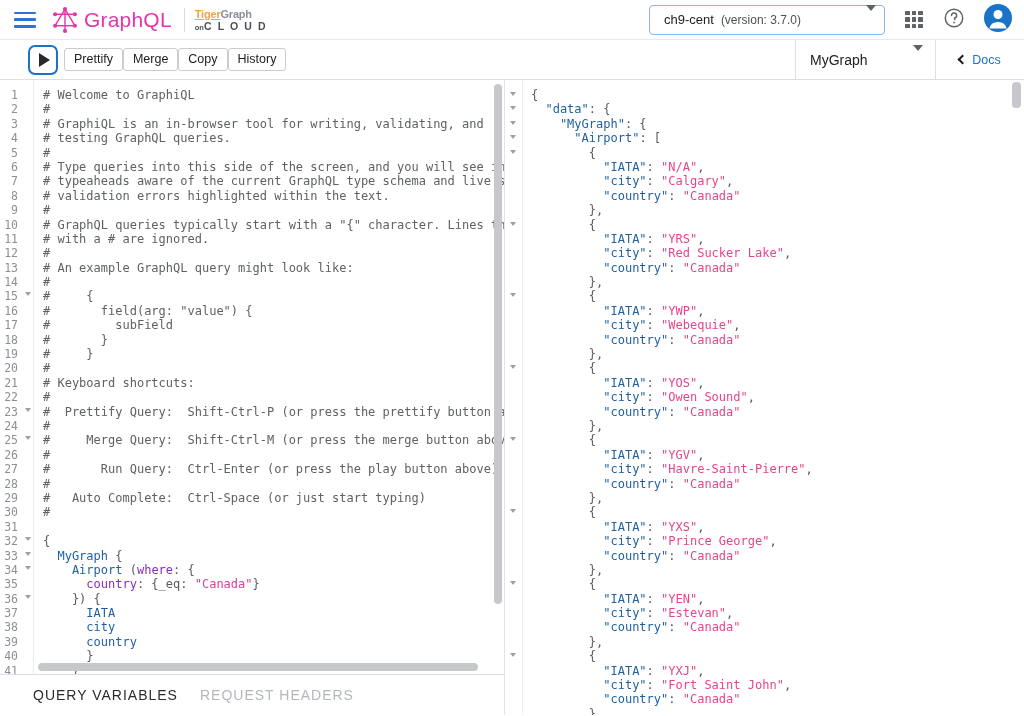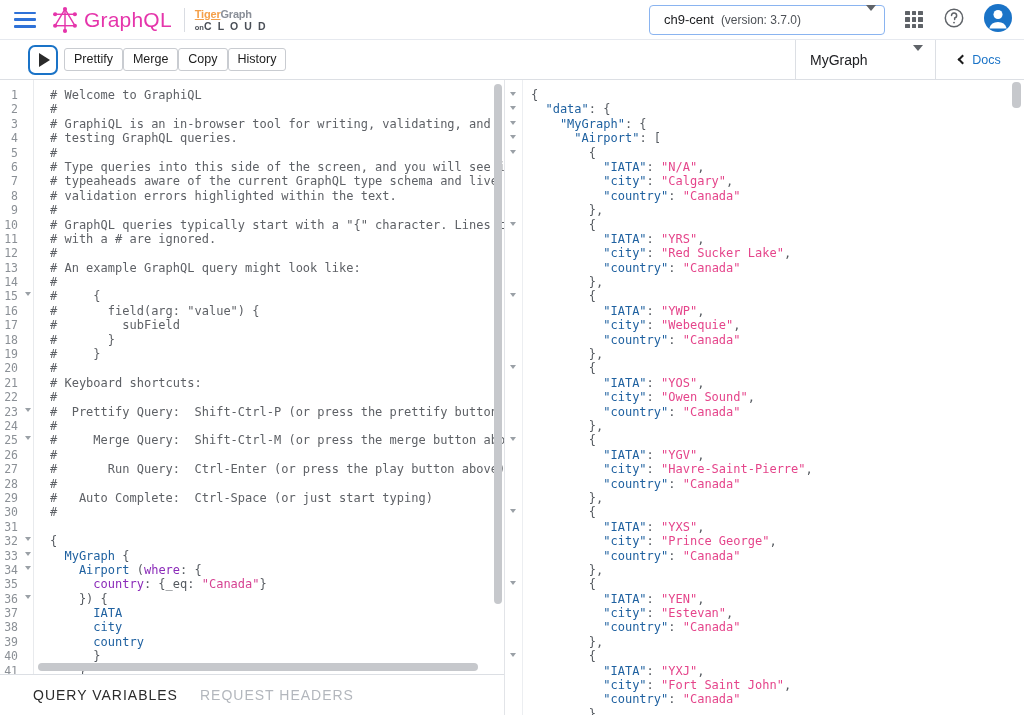--- a/index.html
+++ b/index.html
@@ -213,21 +213,21 @@
 
   .editor-wrap {
     flex: 1 1 auto;
     display: flex;
     overflow: hidden;
     position: relative;
   }
   .codearea {
     flex: 1 1 auto;
     padding-top: 8px;
-    padding-left: 16px;
+    padding-left: 9px;
     border-left: 1px solid #e8eaed;
     overflow: hidden;
     position: relative;
   }
   .codearea .row { height: 14.4px; }
 
   
   .t-comment { color: #5e6166; }
   .t-punct   { color: #555a60; }
   .t-def     { color: #1f61a0; }

